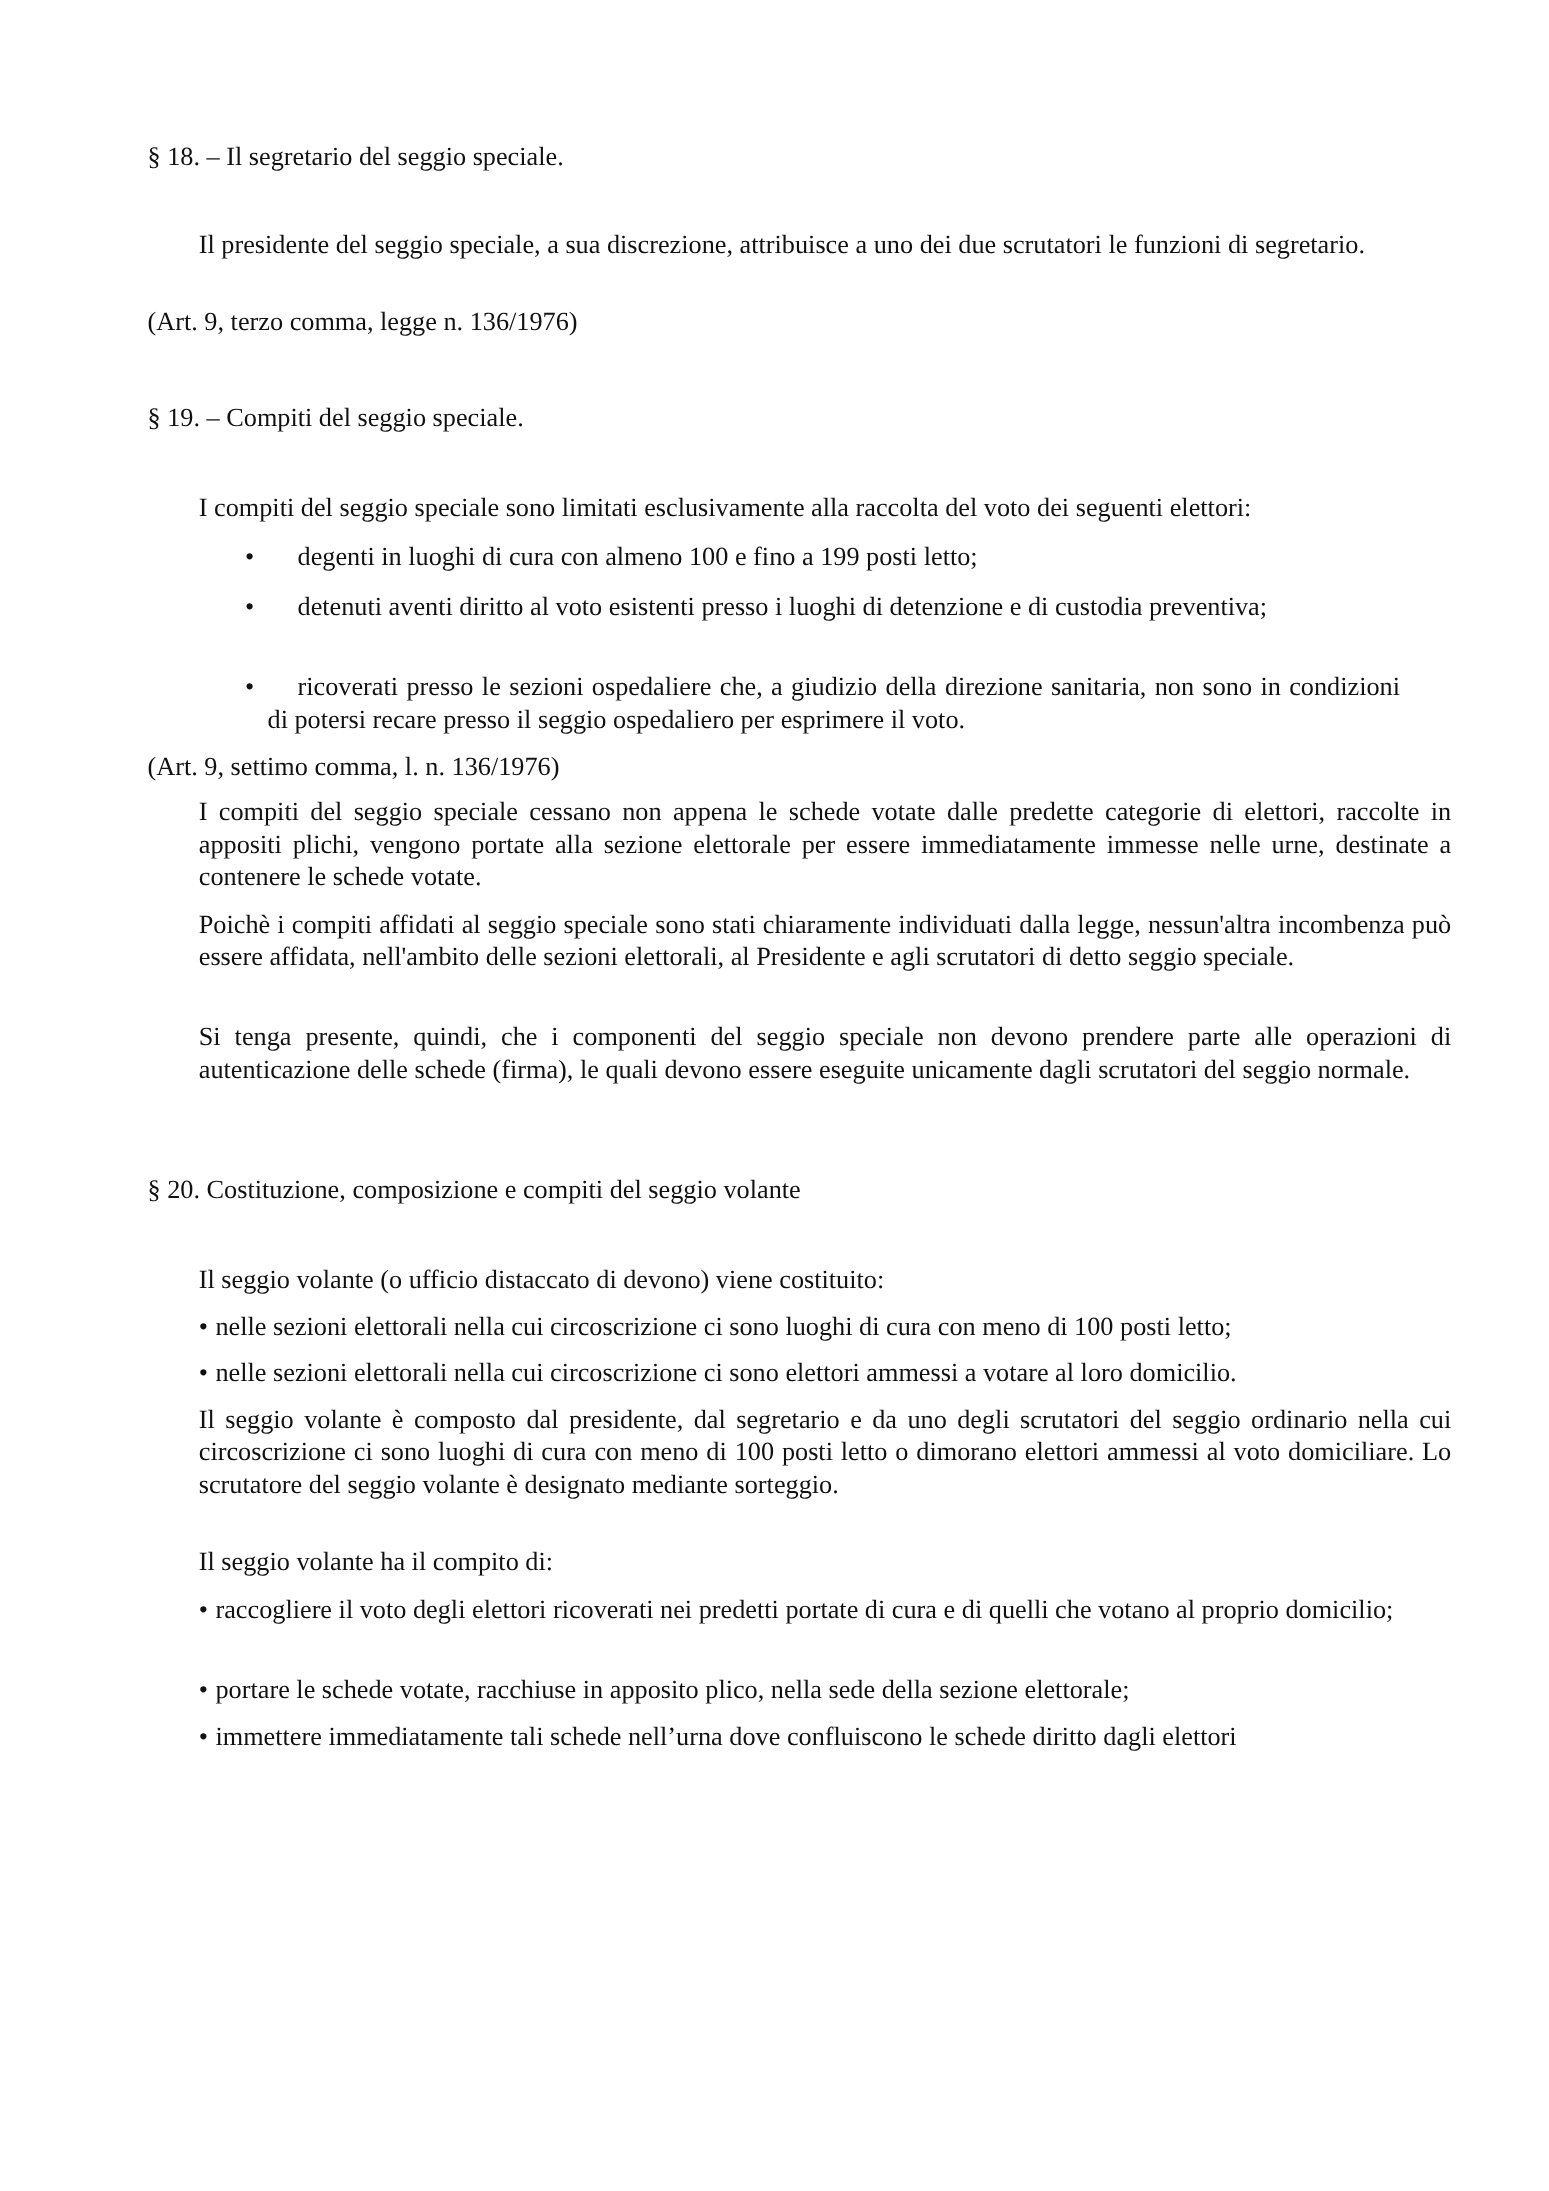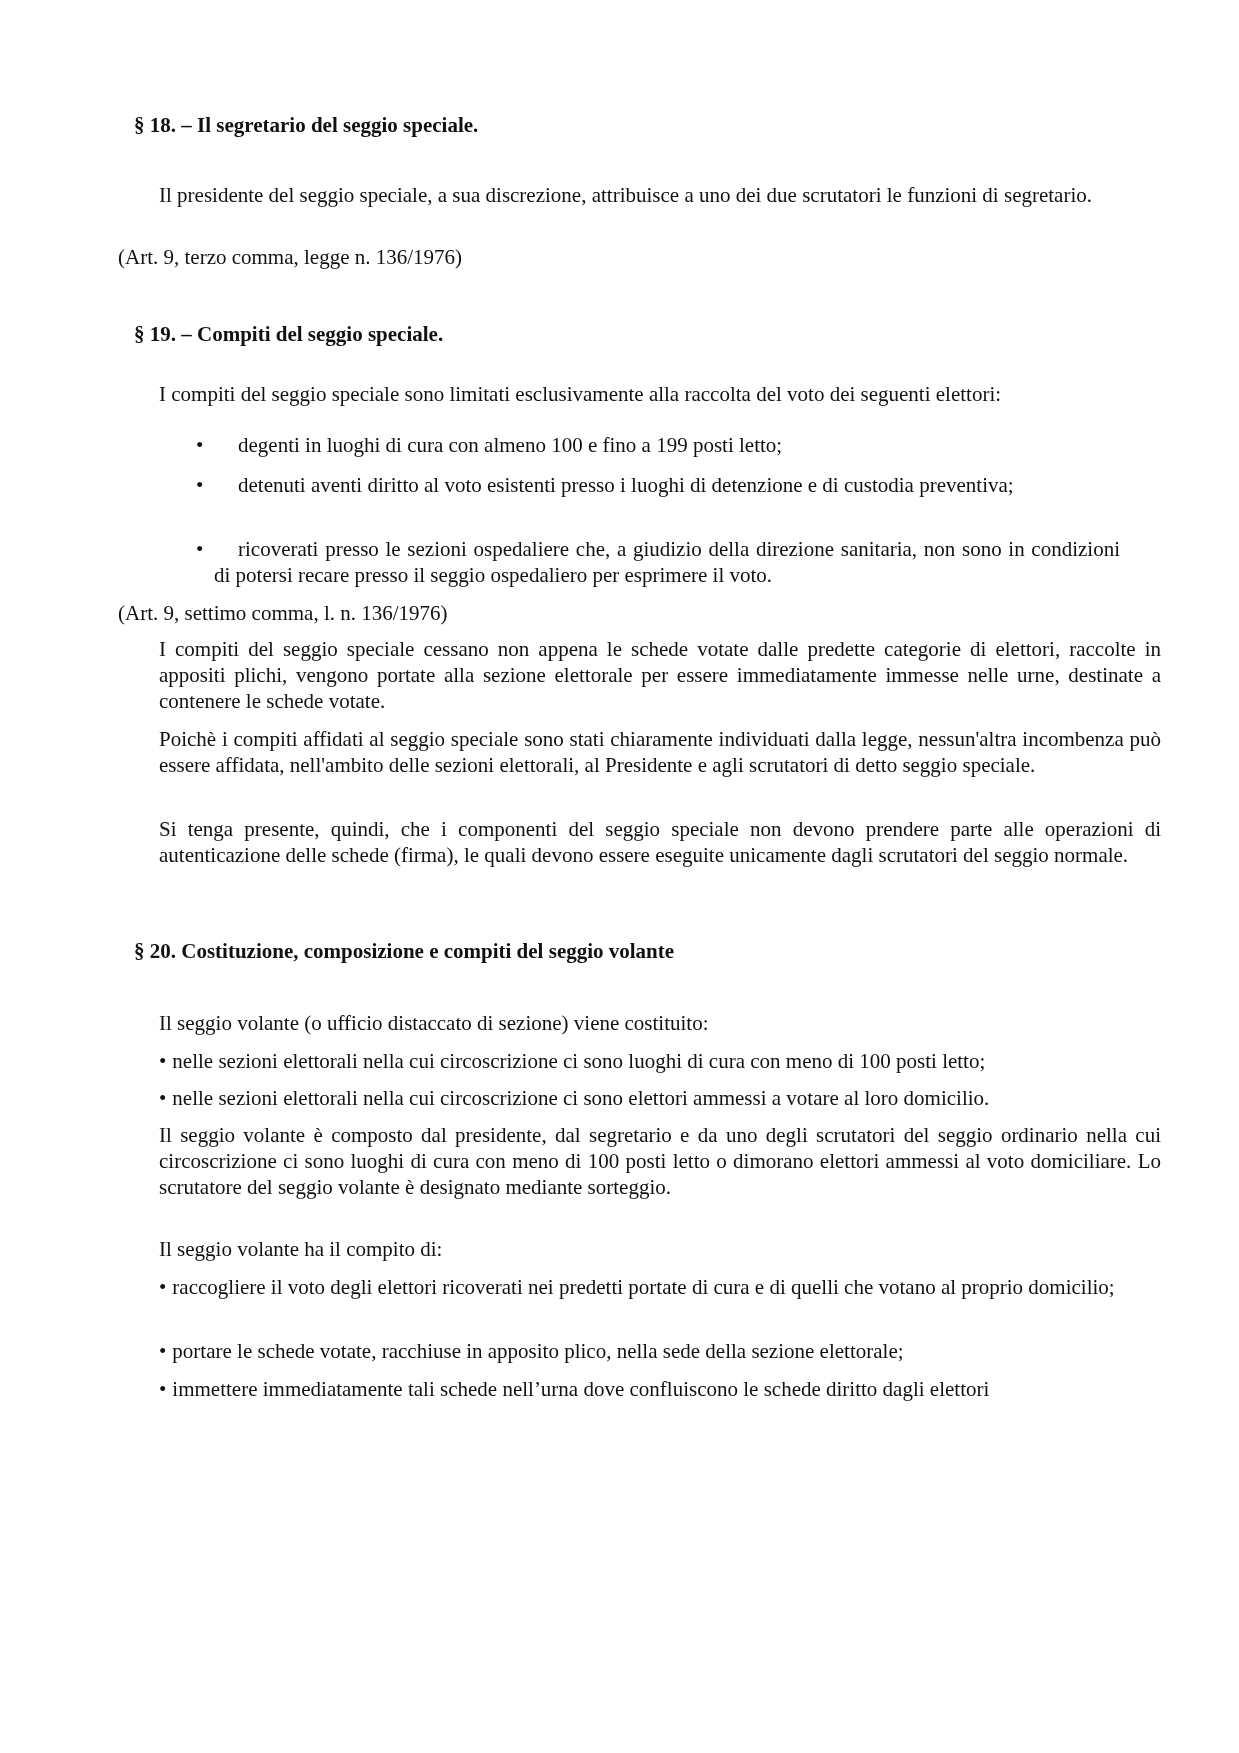--- a/index.html
+++ b/index.html
@@ -2,40 +2,40 @@
 <html><head>
 <meta charset="utf-8">
 <style>
   html, body { margin: 0; padding: 0; background: #ffffff; }
   body { width: 1239px; height: 1753px; position: relative; overflow: hidden; }
   .page {
     position: absolute; left: 118px; top: 0; width: 1002px;
     font-family: "Liberation Serif", serif; color: #111111;
     font-size: 21px; line-height: 26px;
   }
-  .heading { position: absolute; left: 16px; font-weight: bold; font-size: 21px; white-space: nowrap; }
+  .heading { position: absolute; left: 0; font-weight: normal; font-size: 21px; white-space: nowrap; }
   .para { position: absolute; left: 0; width: 1002px; text-align: justify; margin-left: 41px; }
   .para.last-left { text-align-last: left; }
   .cite { position: absolute; left: 0; white-space: nowrap; }
   .blist-item { position: absolute; left: 0; width: 1002px; }
   .blist-item .bullet { position: absolute; left: 78px; top: 0; }
   .blist-item .text { position: absolute; left: 120px; width: 882px; text-align: justify; text-align-last: left; }
   .inline-bullet { margin-right: 6px; }
 </style>
 </head>
 <body>
 
 <div class="page">
 
   <div class="heading" style="top:112px">§ 18. – Il segretario del seggio speciale.</div>
   <div class="para last-left" style="top:182px">Il presidente del seggio speciale, a sua discrezione, attribuisce a uno dei due scrutatori le funzioni di segretario.</div>
   <div class="cite" style="top:244px">(Art. 9, terzo comma,  legge n. 136/1976)</div>
 
   <div class="heading" style="top:321px">§ 19. – Compiti del seggio speciale.</div>
-  <div class="para last-left" style="top:381px; white-space:nowrap; text-align:center">I compiti del seggio speciale sono limitati esclusivamente alla raccolta del voto dei seguenti elettori:</div>
+  <div class="para last-left" style="top:393px; white-space:nowrap; text-align:center">I compiti del seggio speciale sono limitati esclusivamente alla raccolta del voto dei seguenti elettori:</div>
 
   <div class="blist-item" style="top:432px">
     <span class="bullet">•</span>
     <span class="text">degenti in luoghi di cura con almeno 100 e fino a 199 posti letto;</span>
   </div>
   <div class="blist-item" style="top:472px">
     <span class="bullet">•</span>
     <span class="text" style="left:96px; width:906px; text-indent:24px">detenuti aventi diritto al voto esistenti  presso i luoghi di detenzione e di custodia preventiva;</span>
   </div>
   <div class="blist-item" style="top:536px">
@@ -43,21 +43,21 @@
     <span class="text" style="left:96px; width:906px; text-indent:24px">ricoverati presso le sezioni ospedaliere che, a giudizio della direzione sanitaria, non sono in condizioni di potersi recare presso il seggio ospedaliero per esprimere il voto.</span>
   </div>
 
   <div class="cite" style="top:600px">(Art. 9, settimo comma, l. n. 136/1976)</div>
 
   <div class="para last-left" style="top:636px">I compiti del seggio speciale cessano non appena le schede votate dalle predette categorie di elettori, raccolte in appositi plichi, vengono portate alla sezione elettorale per essere immediatamente immesse nelle urne, destinate a contenere le schede votate.</div>
   <div class="para last-left" style="top:726px">Poichè i compiti affidati al seggio speciale sono stati chiaramente individuati dalla legge, nessun'altra incombenza può essere affidata, nell'ambito delle sezioni elettorali, al Presidente e agli scrutatori di detto seggio speciale.</div>
   <div class="para last-left" style="top:816px">Si tenga presente, quindi, che i componenti del seggio speciale non devono prendere parte alle operazioni di autenticazione delle schede (firma), le quali devono essere eseguite unicamente dagli scrutatori del seggio normale.</div>
 
   <div class="heading" style="top:938px">§ 20. Costituzione, composizione e compiti del seggio volante</div>
-  <div class="para last-left" style="top:1010px; white-space:nowrap">Il seggio volante (o ufficio distaccato di sezione) viene costituito:</div>
+  <div class="para last-left" style="top:1010px; white-space:nowrap">Il seggio volante (o ufficio distaccato di devono) viene costituito:</div>
 
   <div class="para last-left" style="top:1048px; white-space:nowrap">
     <span class="inline-bullet">•</span><span>nelle sezioni elettorali nella cui circoscrizione ci sono luoghi di cura con meno di 100 posti letto;</span>
   </div>
   <div class="para last-left" style="top:1085px; white-space:nowrap">
     <span class="inline-bullet">•</span><span>nelle sezioni elettorali nella cui circoscrizione ci sono elettori ammessi a votare al loro domicilio.</span>
   </div>
 
   <div class="para last-left" style="top:1122px">Il seggio volante è composto dal presidente, dal segretario e da uno degli scrutatori del seggio ordinario nella cui circoscrizione ci sono luoghi di cura con meno di 100 posti letto o dimorano elettori ammessi al voto domiciliare. Lo scrutatore del seggio volante è designato mediante sorteggio.</div>
 

